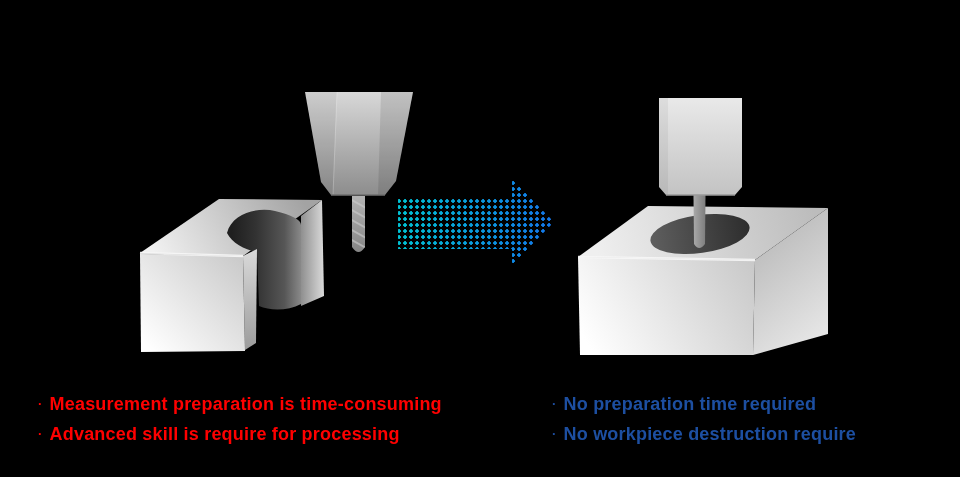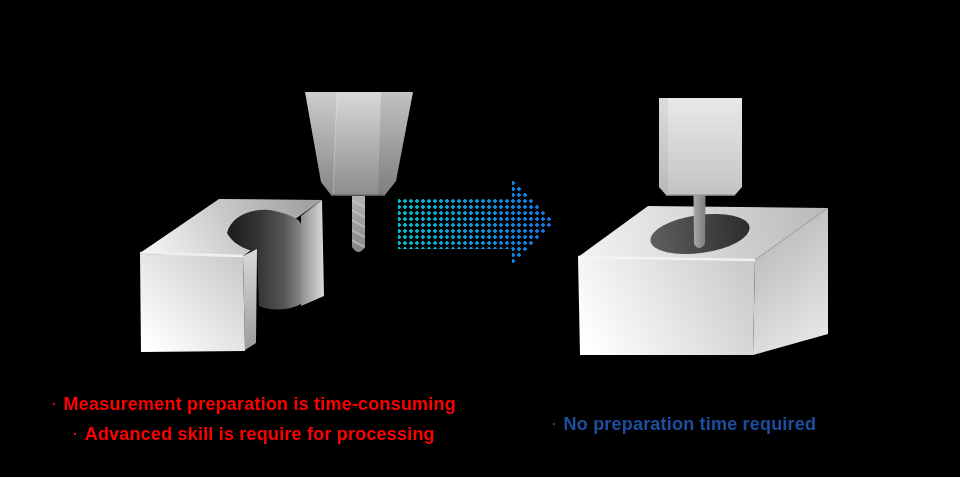--- a/index.html
+++ b/index.html
@@ -13,22 +13,22 @@
   .stage{
     position:relative;width:960px;height:477px;overflow:hidden;
     background:var(--background);
     font-family:"Liberation Sans", sans-serif;
   }
   .stage svg{position:absolute;left:0;top:0;}
   .caption{
     position:absolute;font-weight:bold;font-size:18px;line-height:29px;
     white-space:nowrap;letter-spacing:0.2px;
   }
-  .caption-left{left:38px;top:389px;width:432px;text-align:center;color:var(--left-text);}
-  .caption-right{left:552px;top:389px;text-align:left;color:var(--right-text);margin-top:20px;}
+  .caption-left{left:38px;top:389px;width:432px;text-align:left;color:var(--left-text);}
+  .caption-right{left:552px;top:389px;text-align:left;color:var(--right-text);}
   .bullet{font-size:13px;margin-right:7px;vertical-align:2px;}
   
   .stop-arrow-start{stop-color:var(--arrow-start);}
   .stop-arrow-end{stop-color:var(--arrow-end);}
 </style>
 </head>
 <body>
 
 <div class="stage">
 
@@ -161,15 +161,18 @@
     </div>
     <div>
       <span class="bullet">·</span><span>Advanced skill is require for processing</span>
     </div>
   </div>
 
   <div class="caption caption-right">
     <div>
       <span class="bullet">·</span><span>No preparation time required</span>
     </div>
+    <div>
+      <span class="bullet">·</span><span>No workpiece destruction require</span>
+    </div>
   </div>
 
 </div>
 
 </body></html>

